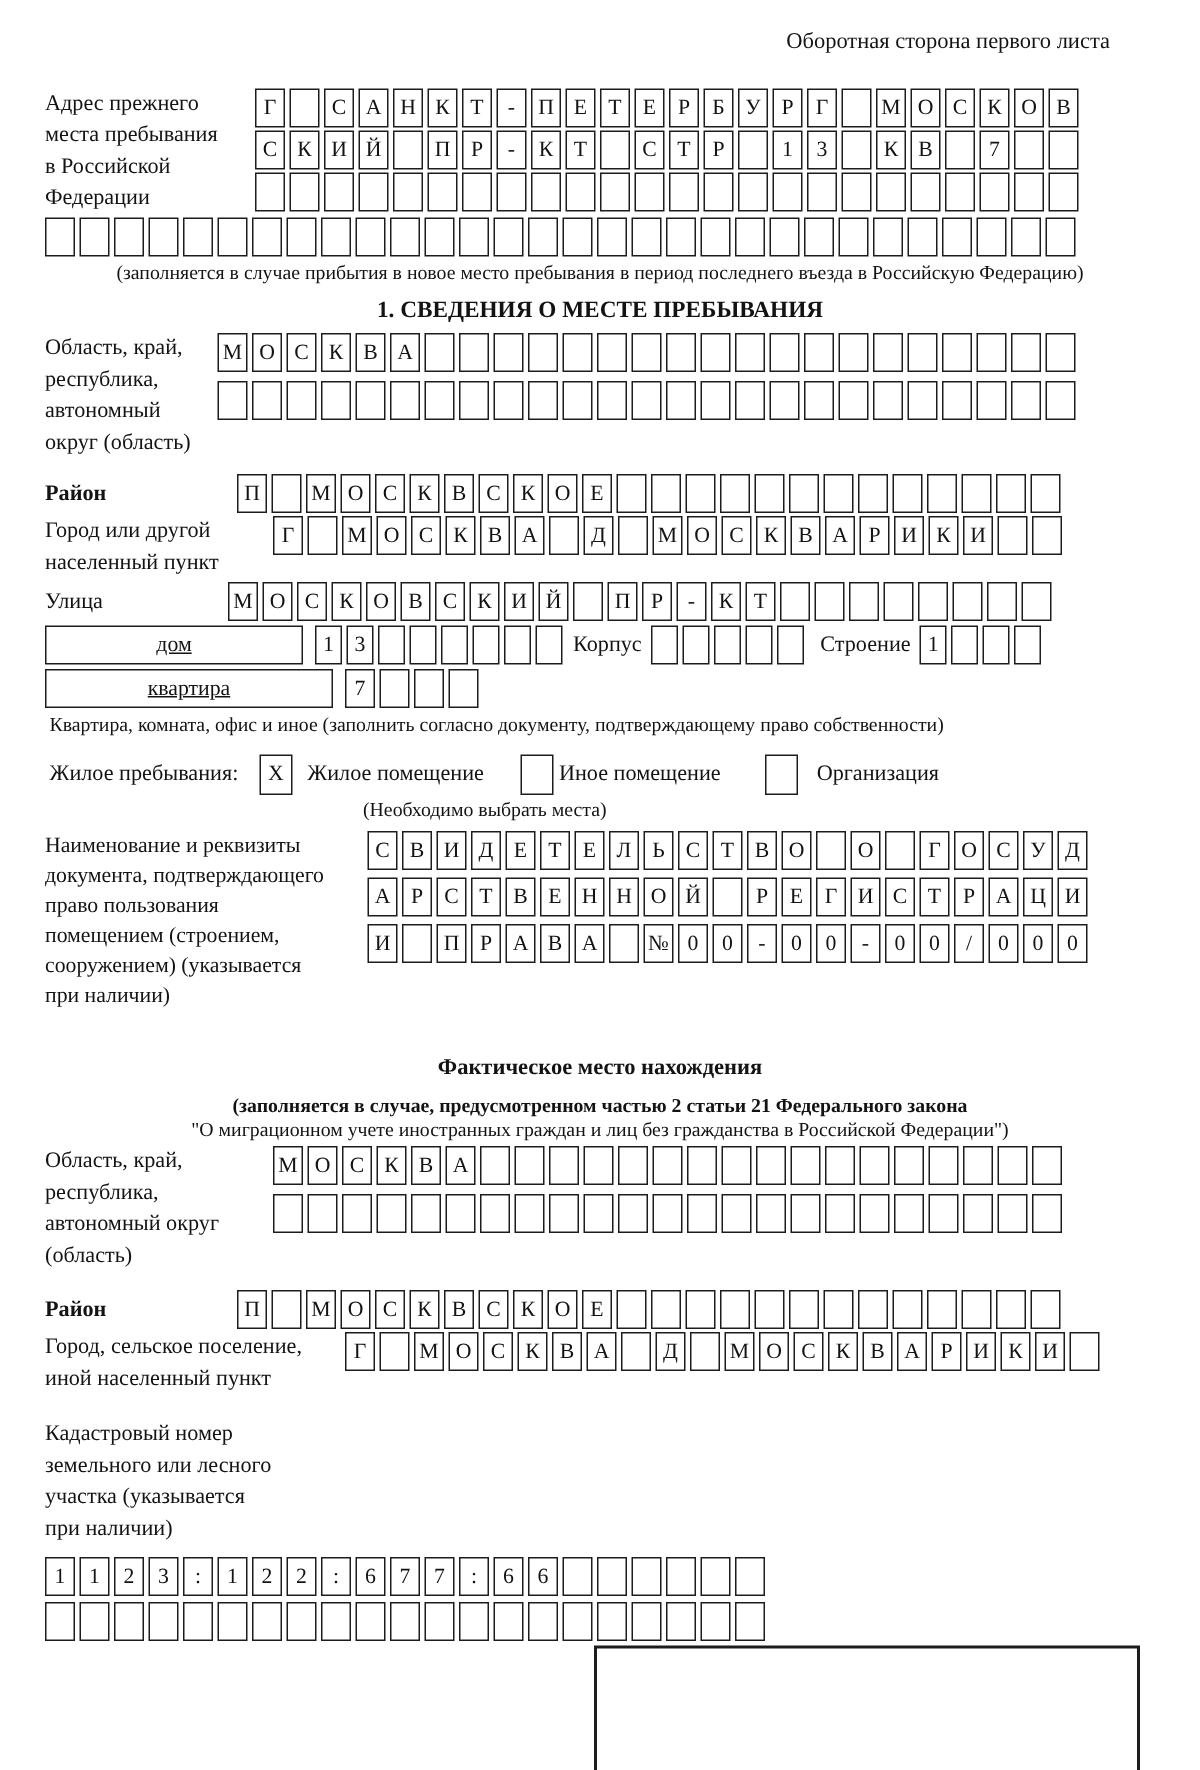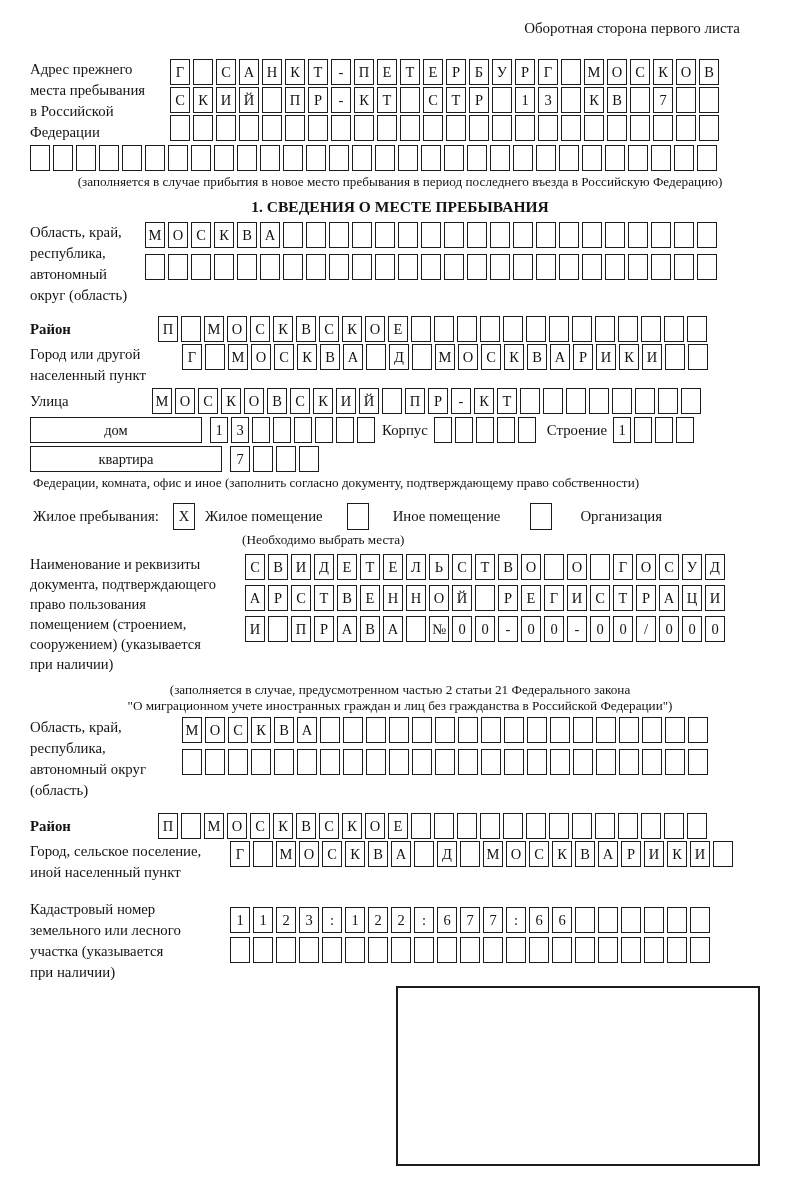--- a/index.html
+++ b/index.html
@@ -7,29 +7,29 @@
   .page{position:relative;box-sizing:border-box;width:800px;height:883px;padding:20px 30px 0 30px;}
   .corner{text-align:right;font-size:15px;padding-right:30px;margin-bottom:22px;}
   .flexblock{display:flex;align-items:flex-start;}
   .vcenter{align-items:center;}
   .lab{font-size:14.8px;line-height:21px;flex:0 0 auto;}
   .pre{white-space:pre-line;}
   .rows{display:flex;flex-direction:column;gap:2px;}
   .boxrow{display:flex;gap:3px;}
   .cell{flex:0 0 auto;width:18px;height:24px;border:1.8px solid #1c1c1c;display:flex;align-items:center;justify-content:center;font-size:14.5px;background:#fff;}
   .tight .cell{width:16px;}
-  .namedbox{flex:0 0 auto;border:1.8px solid #1c1c1c;height:24px;display:flex;align-items:center;justify-content:center;font-size:14.5px;}
+  .namedbox{flex:0 0 auto;border:1.8px solid #1c1c1c;height:24px;display:flex;align-items:center;justify-content:center;font-size:14.5px;text-decoration:underline;}
   .note{font-size:13.2px;line-height:16px;}
   .center{text-align:center;}
   .bold{font-weight:bold;}
   .title2{font-size:15.5px;margin:8px 0 6px 0;}
   .w140{width:140px;} .w115{width:115px;} .w128{width:128px;font-weight:bold;} .w152{width:152px;}
   .w122{width:122px;} .w215{width:215px;} .w200{width:200px;}
   .mt2{margin-top:2px;} .mt3{margin-top:3px;} .mt6{margin-top:6px;} .mt10{margin-top:10px;}
-  .mt12{margin-top:12px;} .mt16{margin-top:16px;}
+  .mt12{margin-top:12px;} .mt16{margin-top:16px;flex-direction:column;}
   .cbrow{display:flex;align-items:center;font-size:14.8px;margin:12px 0 2px 3px;}
   .cb{width:20px;height:25px;}
   .stampbox{width:360px;height:176px;border:2px solid #1c1c1c;margin-left:366px;margin-top:3px;}
 </style>
 </head>
 <body>
 
 <div class="page">
 
   <div class="corner">Оборотная сторона первого листа</div>
@@ -340,30 +340,30 @@
 
   <div class="flexblock vcenter mt3">
     <div class="namedbox" style="width:190px;">квартира</div>
     <div class="boxrow" style="margin-left:8px;">
         <span class="cell">7</span>
         <span class="cell"></span>
         <span class="cell"></span>
         <span class="cell"></span>
       </div>
   </div>
-  <div class="note mt3" style="margin-left:3px;">Федерации, комната, офис и иное (заполнить согласно документу, подтверждающему право собственности)</div>
+  <div class="note mt3" style="margin-left:3px;">Квартира, комната, офис и иное (заполнить согласно документу, подтверждающему право собственности)</div>
 
   <div class="cbrow">
     <span>Жилое пребывания:</span>
     <span class="cell cb" style="margin-left:14px;">X</span>
     <span style="margin-left:10px;">Жилое помещение</span>
     <span class="cell cb" style="margin-left:24px;"></span>
-    <span style="margin-left:24px;">Иное помещение</span>
+    <span style="margin-left:4px;">Иное помещение</span>
     <span class="cell cb" style="margin-left:30px;"></span>
-    <span style="margin-left:28px;">Организация</span>
+    <span style="margin-left:12px;">Организация</span>
   </div>
   <div class="note" style="margin-left:212px;">(Необходимо выбрать места)</div>
 
   <div class="flexblock mt6">
     <div class="lab pre w215" style="line-height:20px;font-size:14.5px;">Наименование и реквизиты
 документа, подтверждающего
 право пользования
 помещением (строением,
 сооружением) (указывается
 при наличии)</div>
@@ -433,21 +433,22 @@
           <span class="cell">0</span>
           <span class="cell">0</span>
           <span class="cell">/</span>
           <span class="cell">0</span>
           <span class="cell">0</span>
           <span class="cell">0</span>
         </div>
     </div>
   </div>
 
-  <div class="note center" style="margin-top:8px;">(заполняется в случае, предусмотренном частью 2 статьи 21 Федерального закона</div>
+  <div class="center bold" style="font-size:15px;margin-top:30px;">Фактическое место нахождения</div>
+  <div class="note center" style="margin-top:8px;font-weight:bold;">(заполняется в случае, предусмотренном частью 2 статьи 21 Федерального закона</div>
   <div class="note center">"О миграционном учете иностранных граждан и лиц без гражданства в Российской Федерации")</div>
 
   <div class="flexblock mt3">
     <div class="lab pre w152">Область, край,
 республика,
 автономный округ
 (область)</div>
     <div class="rows" style="gap:6px;">
       <div class="boxrow">
           <span class="cell">М</span>

